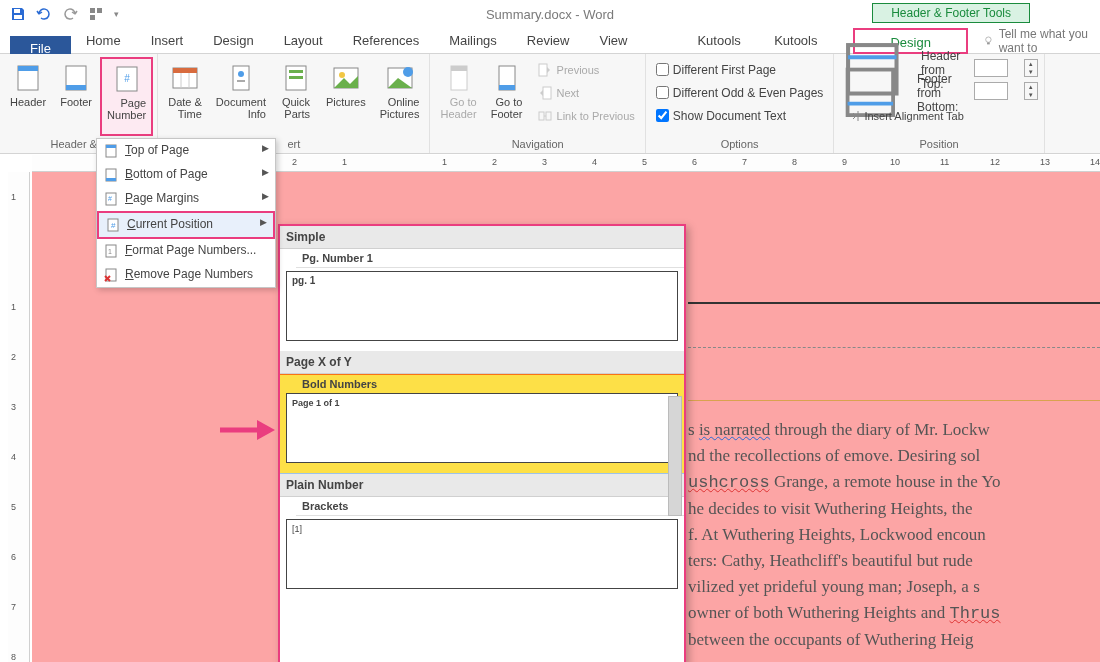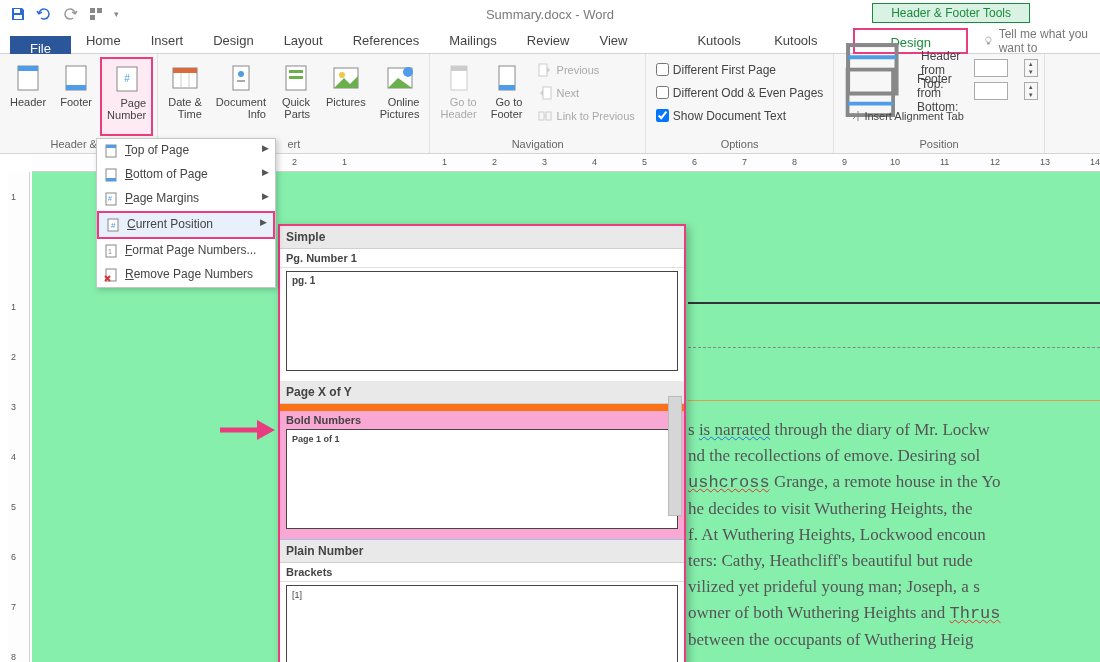--- a/index.html
+++ b/index.html
@@ -43,31 +43,31 @@
   .dd-item { display: flex; padding: 4px 6px; font-size: 12px; cursor: pointer; position: relative; }
   .dd-item .dicon { width: 16px; height: 16px; margin-right: 6px; }
   .dd-item .arrow { margin-left: auto; font-size: 9px; color: #555; }
   .dd-item.highlight { border: 2px solid #ea3d7f; background: #e8f0fb; }
   .accel { text-decoration: underline; }
 
   
   .gallery { position: absolute; top: 224px; left: 278px; width: 408px; background: #fff; border: 2px solid #ea3d7f; box-shadow: 3px 3px 8px rgba(0,0,0,.25); z-index: 90; }
   .gallery-inner { height: 440px; overflow-y: auto; }
   .gal-head { background: #e9e9e9; font-weight: bold; padding: 4px 6px; font-size: 12px; border-bottom: 1px solid #d0d0d0; }
-  .gal-sub { padding: 3px 6px; font-weight: bold; font-size: 11px; background:#fff; border-bottom:1px solid #e0e0e0; }
-  .gal-preview { border: 1px solid #444; margin: 3px 6px 10px 6px; height: 100px; padding: 3px 5px; font-size: 10px; background:#fff; }
-  .gal-item.selected { background: #f9a8d4; border-top: 7px solid #f97316; border-bottom: 1px solid #9cc2ea; }
+  .gal-sub { padding: 3px 6px; font-weight: bold; font-size: 11px; background:#fff; border-bottom:1px solid #e0e0e0;margin-left:16px; }
+  .gal-preview { border: 1px solid #444; margin: 3px 6px 10px 6px; height: 70px; padding: 3px 5px; font-size: 10px; background:#fff; }
+  .gal-item.selected { background: #fde047; border-top: 1px solid #f97316; border-bottom: 1px solid #9cc2ea; }
   .gallery-scroll-thumb { position: absolute; right: 2px; top: 170px; width: 14px; height: 120px; background: #d6d6d6; border: 1px solid #bbb; }
 
   
   .ruler-h { position: absolute; top: 155px; left: 32px; right: 0; height: 17px; background: #fdfdfd; border-bottom: 1px solid #d0d0d0; font-size: 9px; color: #555; }
   .ruler-h .mark { position:absolute; top:2px; }
   .ruler-v { position: absolute; top: 172px; left: 8px; width: 22px; bottom: 0; background: #fdfdfd; border-right: 1px solid #d0d0d0; font-size: 9px; color:#555; }
   .ruler-v .vmark { position:absolute; left:3px; }
-  .doc-area { position: absolute; top: 172px; left: 32px; right: 0; bottom: 0; background: #86efac; overflow: hidden; }
+  .doc-area { position: absolute; top: 172px; left: 32px; right: 0; bottom: 0; background: #fca5a5; overflow: hidden; }
   .dash-line { position: absolute; left: 0; right: 0; border-top: 1px dashed #888; }
   .wavy-b { text-decoration: underline wavy #2a6bd4 1px; }
   .wavy-r { text-decoration: underline wavy #d33 1px; font-family: Liberation Mono, monospace; }
 
   
   .pink-arrow { position: absolute; top: 415px; left: 215px; z-index: 95; }
 
   .disabled { color: #aaa; }
 </style>
 </head>

